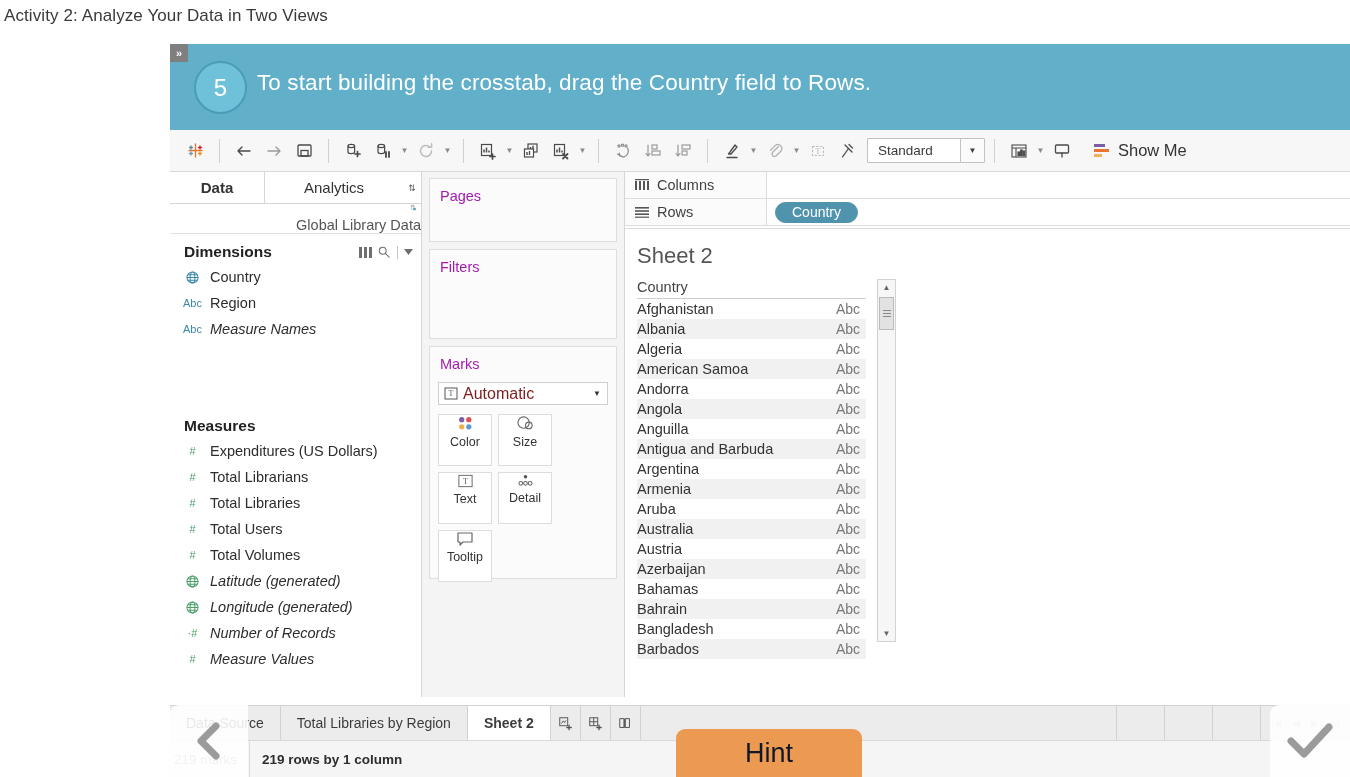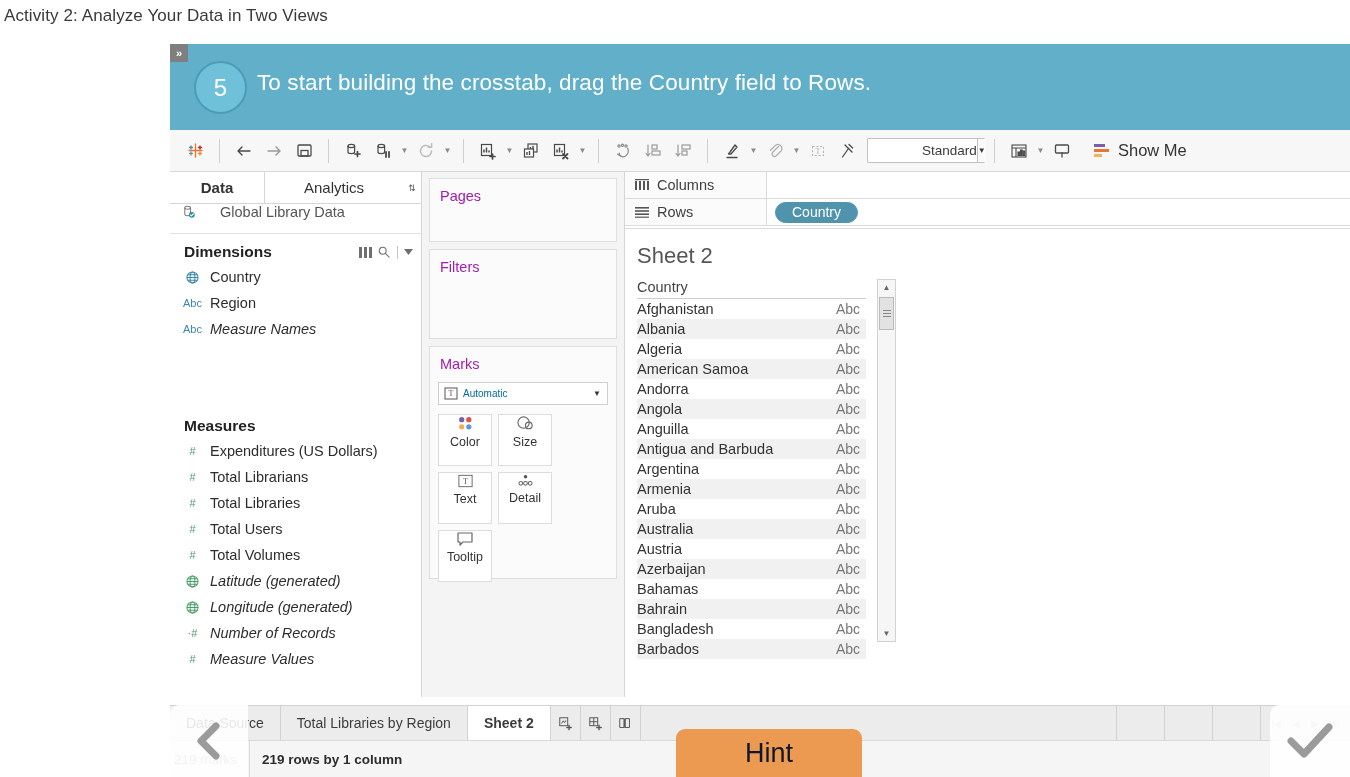--- a/index.html
+++ b/index.html
@@ -94,21 +94,20 @@
     background: #d0d0d0;
     margin: 0 9px;
   }
   #fit-select {
     width: 118px; height: 25px;
     border: 1px solid #c2c2c2;
     background: #ffffff;
     display: flex; align-items: center;
     margin-left: 4px;
     border-radius: 1px;
-    padding-left: 44px;
   }
   #fit-label {
     flex: 1; padding-left: 10px;
     font-size: 13.5px; color: #3a3a3a;
   }
   #fit-caret {
     width: 24px; height: 23px;
     border-left: 1px solid #c2c2c2;
     display: flex; align-items: center; justify-content: center;
     font-size: 8px; color: #3a3a3a;
@@ -160,24 +159,25 @@
   }
   #pane-tabs-spin {
     width: 18px;
     display: flex; align-items: center; justify-content: center;
     font-size: 9px; color: #555;
     background: #ffffff;
     cursor: pointer;
   }
   #datasource-row {
     height: 30px;
-    display: flex; align-items: flex-start;
-    padding-left: 12px; gap: 23px;
+    display: flex; align-items: flex-end;
+    padding-left: 12px; gap: 6px;
     border-bottom: 1px solid #e2e2e2;
     cursor: pointer;
+    flex-direction: column;
   }
   #datasource-label { font-size: 14.5px; color: #555555; }
 
   .section-head {
     display: flex; align-items: center;
     padding: 9px 8px 3px 14px;
     font-size: 15.5px; font-weight: bold; color: #222222;
   }
   .section-head .spacer { flex: 1; }
   .sh-icon { color: #6f6f6f; margin-left: 6px; cursor: pointer; display:flex; }
@@ -224,21 +224,21 @@
     margin: 10px 8px 0 8px;
     height: 23px;
     border: 1px solid #cfcfcf;
     background: #ffffff;
     display: flex; align-items: center;
     cursor: pointer;
   }
   #mark-type-icon {
     width: 24px; display: flex; align-items: center; justify-content: center;
   }
-  #mark-type-label { flex: 1; font-size: 10px; color: #0369a1; }
+  #mark-type-label { flex: 1; font-size: 16px; color: #7f1d1d; }
   #mark-type-caret {
     width: 20px; display: flex; align-items: center; justify-content: center;
     font-size: 8px; color: #333;
   }
   #mark-buttons {
     display: flex; flex-wrap: wrap;
     gap: 6px;
     padding: 9px 8px 0 8px;
   }
   .mark-btn {

